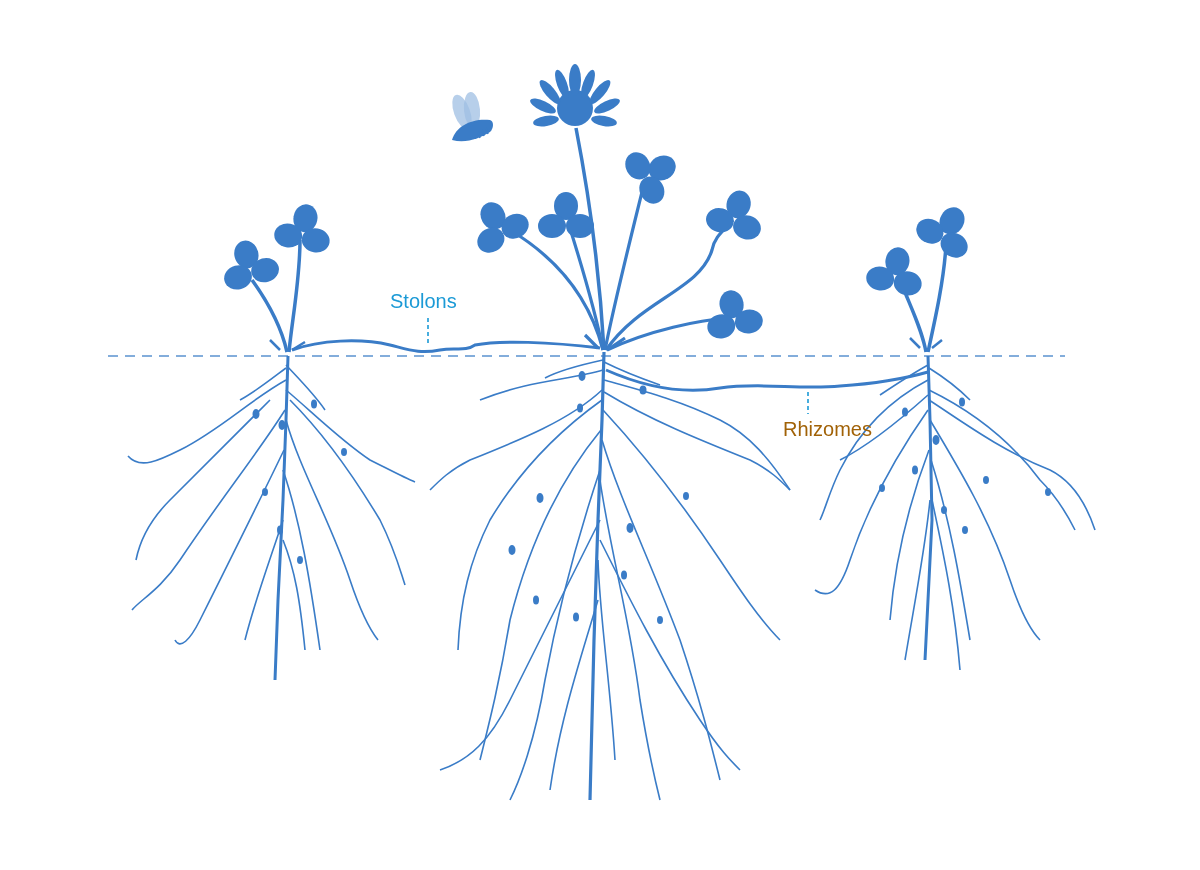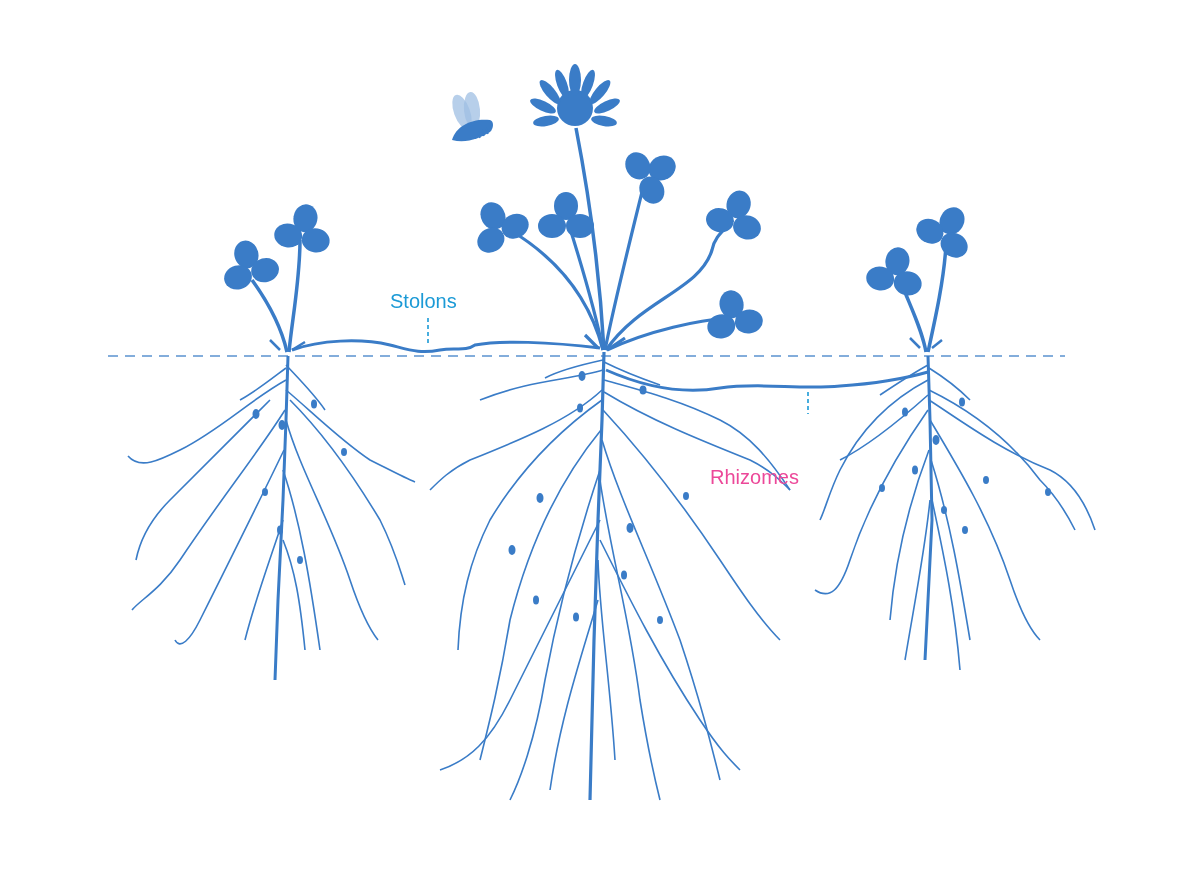--- a/index.html
+++ b/index.html
@@ -174,14 +174,14 @@
       <ellipse cx="472" cy="110" rx="8" ry="18" fill="#9fbfe3" opacity="0.75" transform="rotate(-5 472 110)"></ellipse>
       <path d="M452 140 C456 126 472 118 490 120 C494 121 494 128 490 132 C480 138 466 144 452 140 Z" fill="#3a7cc7"></path>
       <path d="M478 132 l2 6 M482 130 l2 6 M486 128 l2 6" stroke="#3a7cc7" stroke-width="1.5"></path>
     </g>
 
     <line x1="428" y1="318" x2="428" y2="344" stroke="#1b9ad6" stroke-width="1.6" stroke-dasharray="4,3"></line>
     <line x1="808" y1="392" x2="808" y2="414" stroke="#1b9ad6" stroke-width="1.6" stroke-dasharray="4,3"></line>
   </svg>
 
   <span class="label" style="left:390px; top:291px; color:#1b9ad6;">Stolons</span>
-  <span class="label" style="left:710px; top:419px; color:#ec4899;margin-top:48px;">Rhizomes</span>
+  <span class="label" style="left:783px; top:419px; color:#a16207;">Rhizomes</span>
 </div>
 
 </body></html>

